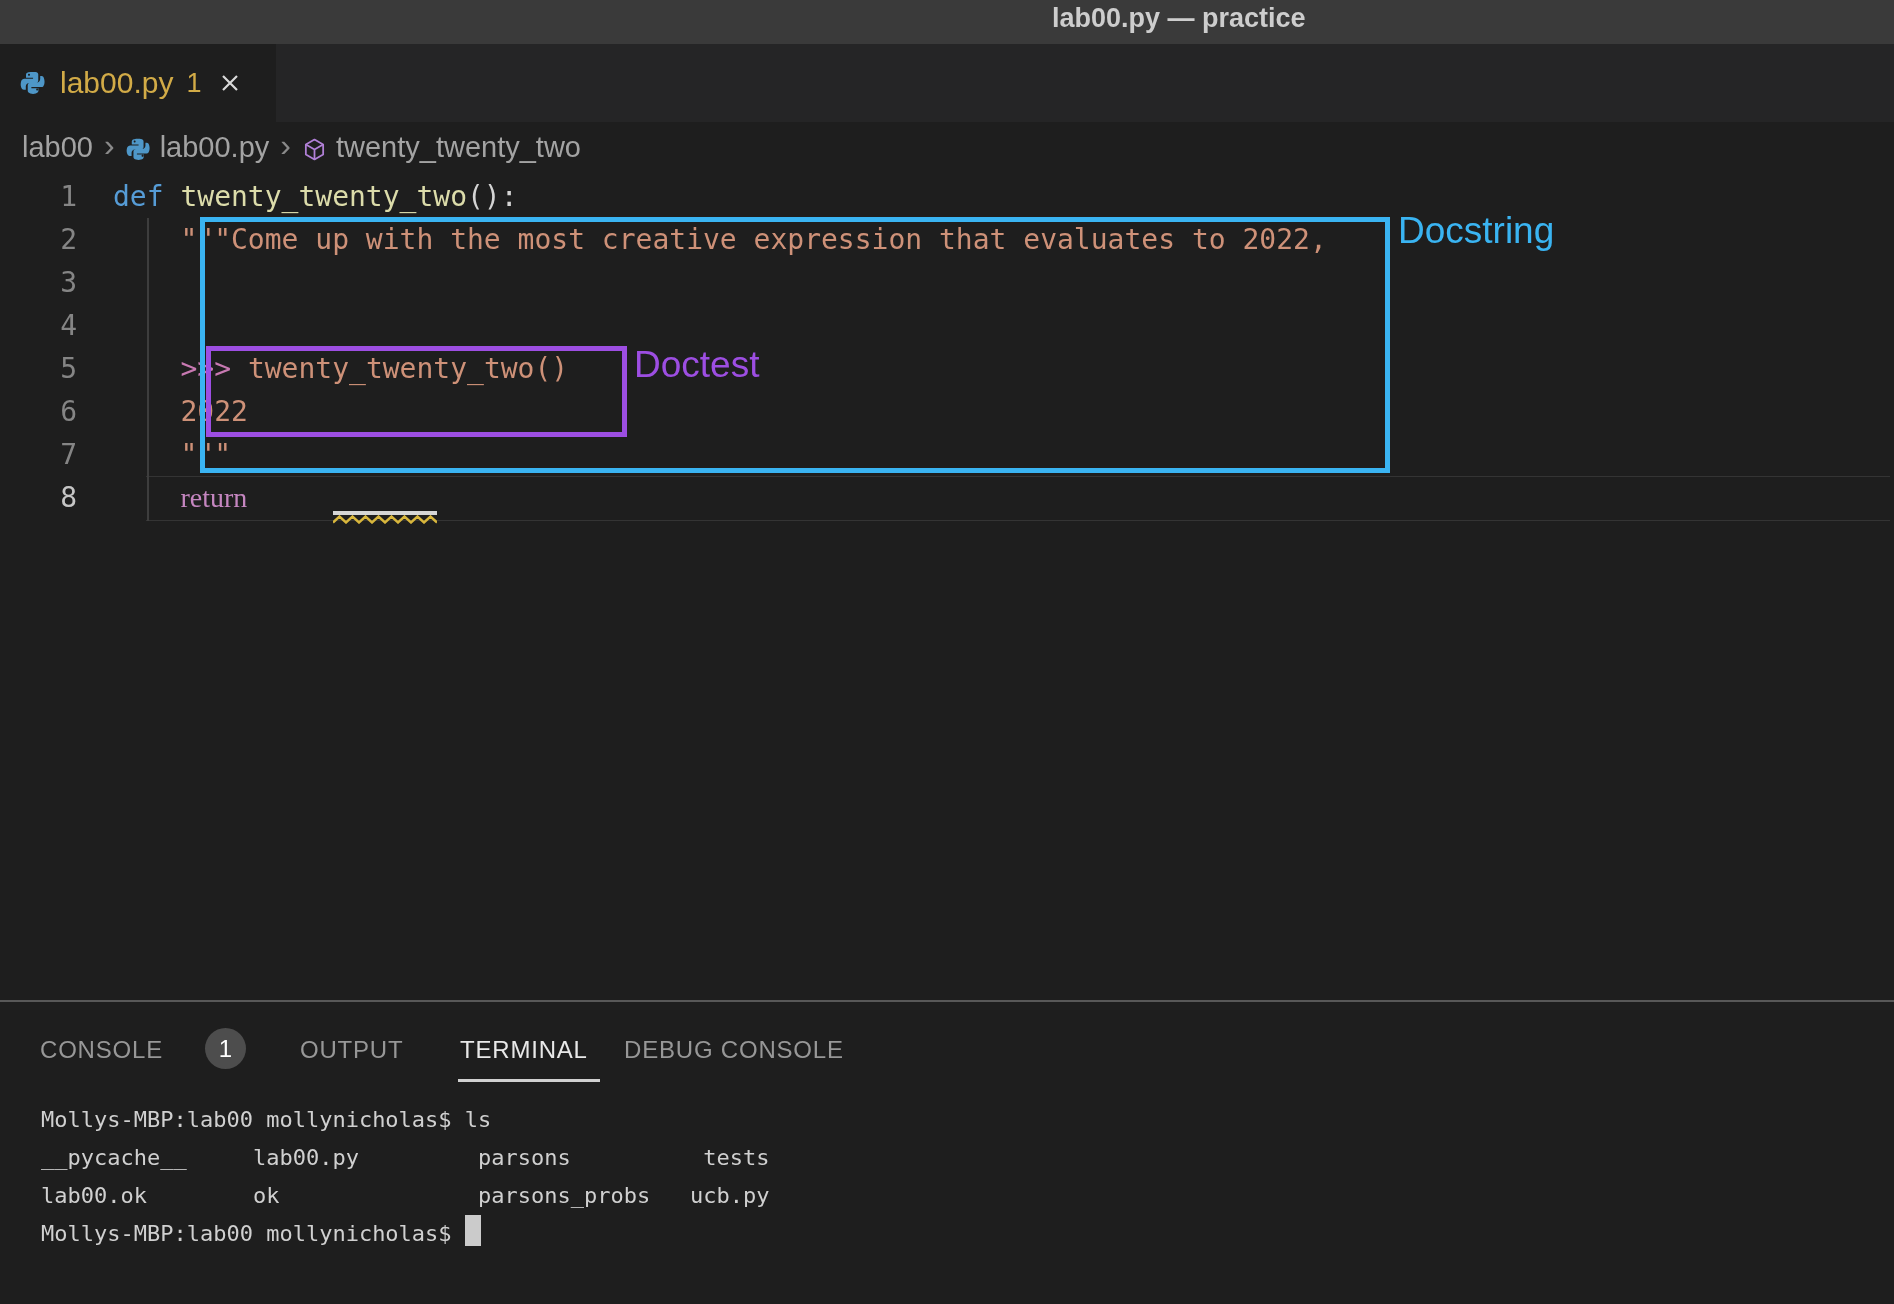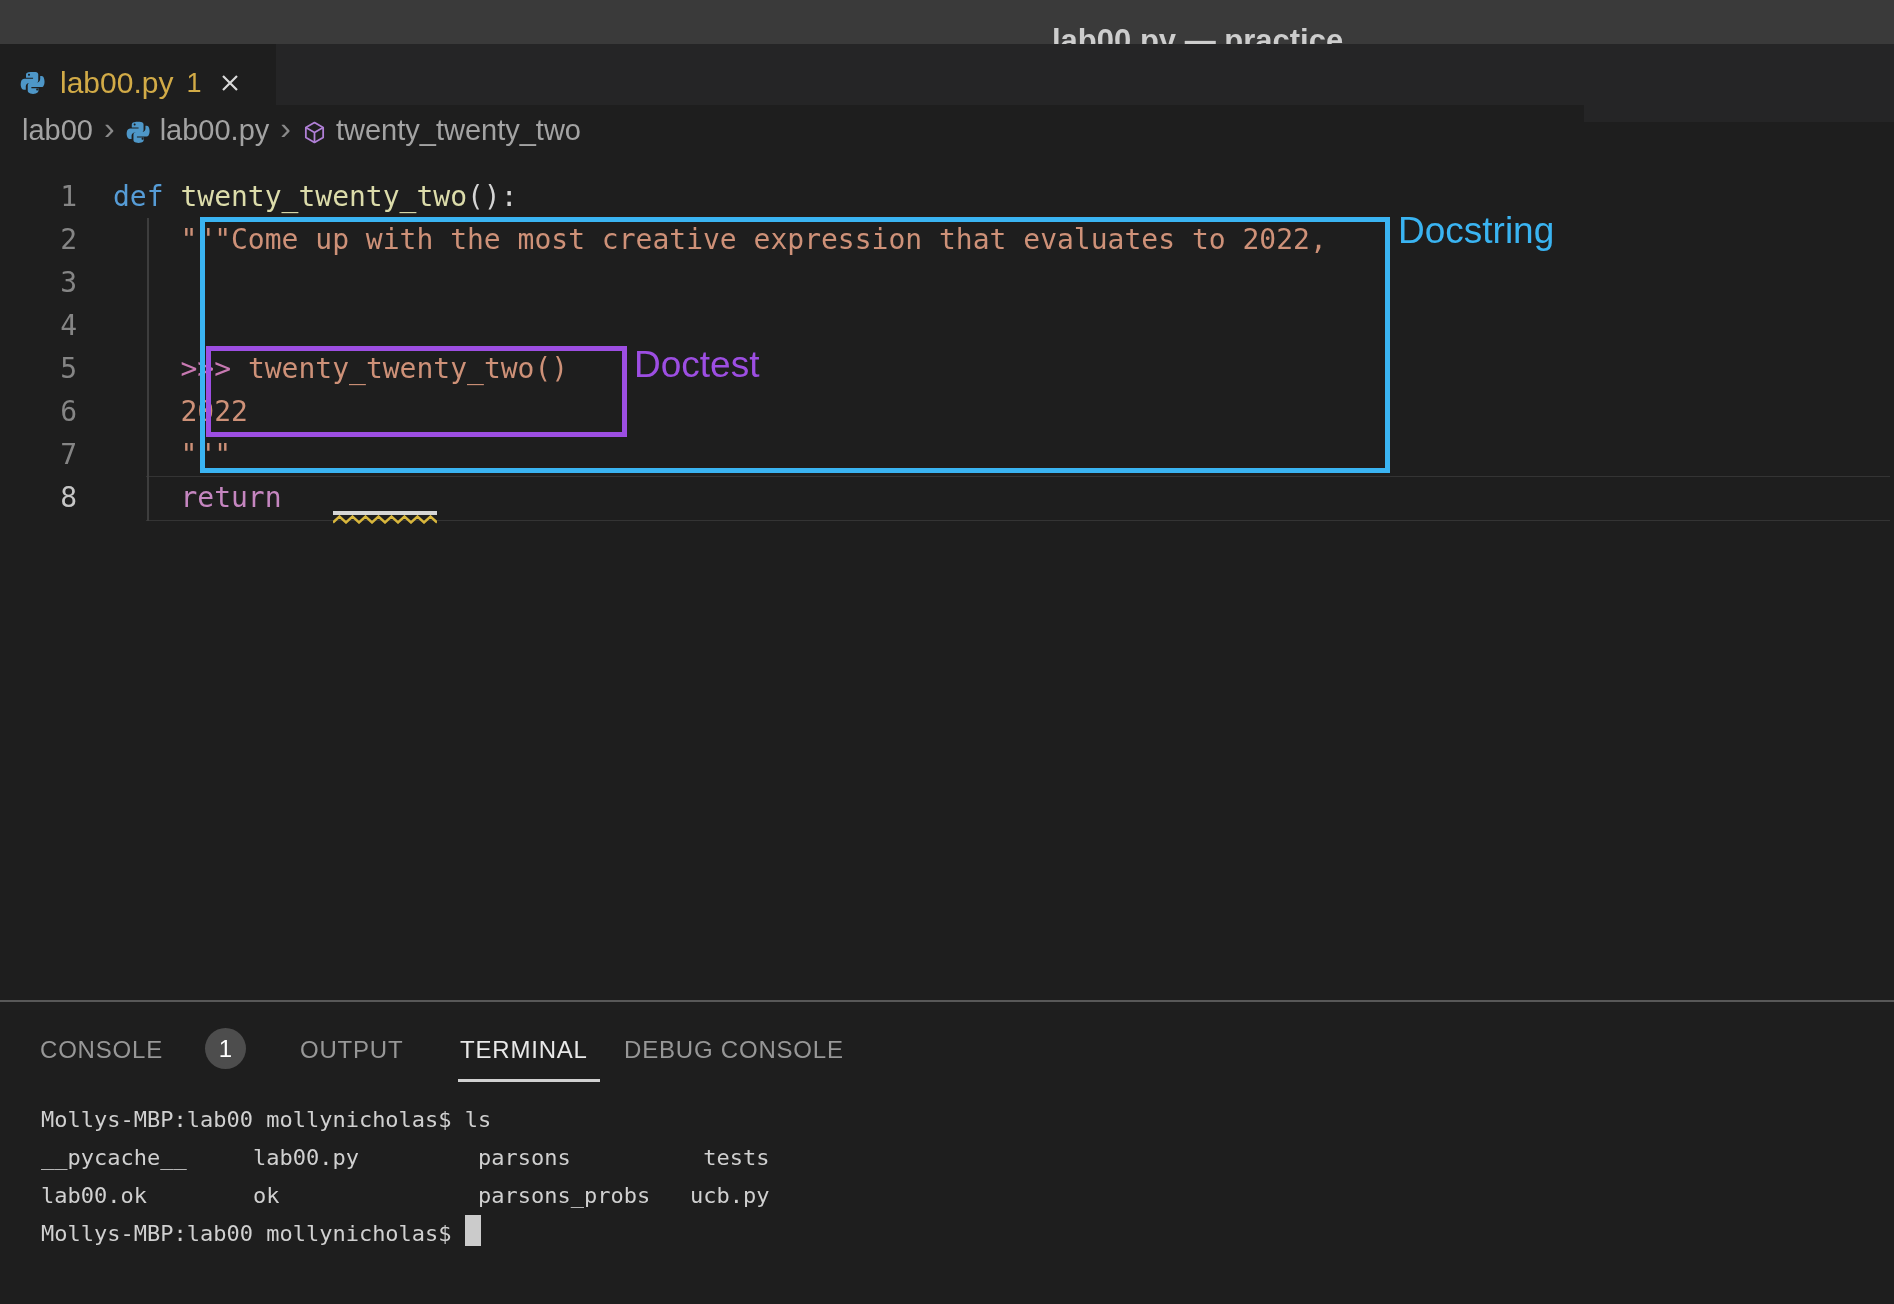--- a/index.html
+++ b/index.html
@@ -7,52 +7,52 @@
     --c-docstring:#3ab4f2; --c-doctest:#9d4ee2; --c-gold:#d2ab47;
     --c-squiggle:#d8b63c; --c-kw:#569cd6; --c-fn:#dcdcaa; --c-str:#ce9178;
     --c-ret:#c586c0; --c-prompt:#c879b2;
   }
   html,body{margin:0;padding:0;background:#161616;}
   .screen{position:relative;width:1894px;height:1304px;background:var(--c-editor-bg);
     overflow:hidden;font-family:"Liberation Sans",sans-serif;}
 
   
   .titlebar{position:absolute;left:0;top:0;width:1894px;height:44px;background:var(--c-title-bg);}
-  .titlebar .title{position:absolute;left:1052px;top:23px;font-size:31px;font-weight:600;color:#cdcdcd;}
+  .titlebar .title{position:absolute;left:1052px;top:3px;font-size:27px;font-weight:600;color:#cdcdcd;}
 
   
   .tabbar{position:absolute;left:0;top:44px;width:1894px;height:78px;background:var(--c-strip-bg);}
   .tab{position:absolute;left:0;top:0;width:276px;height:78px;background:var(--c-editor-bg);
     display:flex;align-items:center;padding:0 0 0 20px;box-sizing:border-box;cursor:pointer;}
   .tab .pyicon{width:26px;height:26px;flex:none;}
   .tab .tablabel{margin-left:14px;font-size:30px;color:var(--c-gold);}
   .tab .tabbadge{margin-left:13px;font-size:27px;color:var(--c-gold);}
   .tab .closeicon{margin-left:19px;width:20px;height:20px;flex:none;cursor:pointer;}
 
   
-  .breadcrumb{position:absolute;left:0;top:105px;width:1584px;height:50px;background:var(--c-editor-bg);
+  .breadcrumb{position:absolute;left:0;top:122px;width:1584px;height:50px;background:var(--c-editor-bg);
     display:flex;align-items:center;padding-left:22px;box-sizing:border-box;}
   .crumb{font-size:29px;color:#a3a3a3;cursor:pointer;}
   .crumb-sep{font-size:32px;color:#8a8a8a;margin:0 11px;position:relative;top:-2px;}
   .crumb-icon{width:25px;height:25px;margin-right:9px;position:relative;top:2px;}
 
   
   .editor{position:absolute;left:0;top:172px;width:1894px;height:829px;background:var(--c-editor-bg);}
   .current-line{position:absolute;left:146px;top:304px;width:1744px;height:43px;
     border-top:1px solid #343434;border-bottom:1px solid #343434;}
   .indent-guide{position:absolute;left:147px;top:46px;width:2px;height:303px;background:#3d3d3d;}
   .codelines{position:absolute;left:0;top:3px;width:1894px;}
   .codeline{display:flex;height:43px;line-height:43px;
     font-family:"DejaVu Sans Mono",monospace;font-size:28px;}
   .codeline .lnum{width:77px;text-align:right;color:#858585;flex:none;
     font-family:"DejaVu Sans Mono",monospace;}
   .codeline.current .lnum{color:#c6c6c6;}
   .codeline .lcode{margin-left:36px;white-space:pre;}
   .tok-kw{color:var(--c-kw);} .tok-fn{color:var(--c-fn);} .tok-pn{color:#d4d4d4;}
-  .tok-str{color:var(--c-str);} .tok-prompt{color:var(--c-prompt);} .tok-ret{color:var(--c-ret);}
+  .tok-str{color:var(--c-str);} .tok-prompt{color:var(--c-prompt);} .tok-ret{color:var(--c-ret);font-family:Liberation Serif, serif;}
 
   .docstring-box{position:absolute;left:200px;top:45px;width:1190px;height:256px;
     border:5px solid var(--c-docstring);box-sizing:border-box;}
   .doctest-box{position:absolute;left:206px;top:174px;width:421px;height:91px;
     border:5px solid var(--c-doctest);box-sizing:border-box;}
   .ann-label{position:absolute;font-size:37px;}
   .label-docstring{left:1398px;top:38px;color:var(--c-docstring);}
   .label-doctest{left:634px;top:172px;color:var(--c-doctest);}
   .whitebar{position:absolute;left:333px;top:339px;width:104px;height:4px;background:#d5d5d5;}
   .squiggle{position:absolute;left:333px;top:343px;width:104px;height:9px;}

